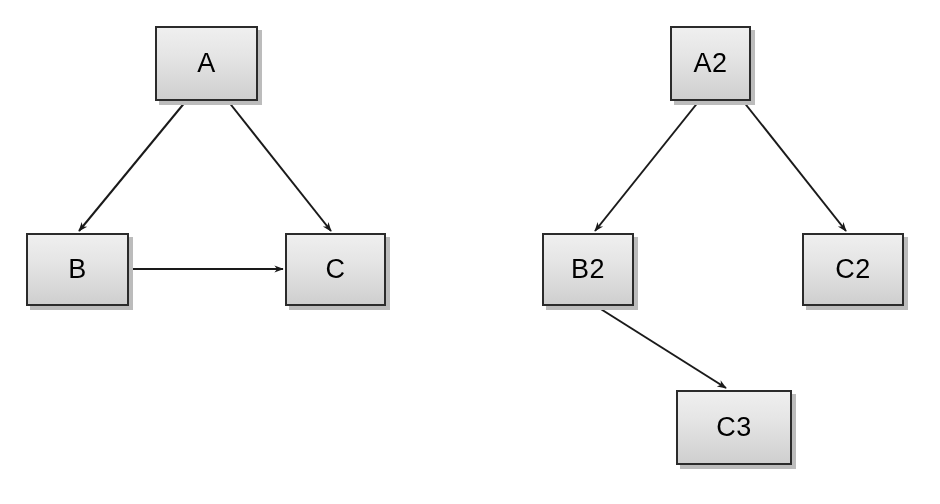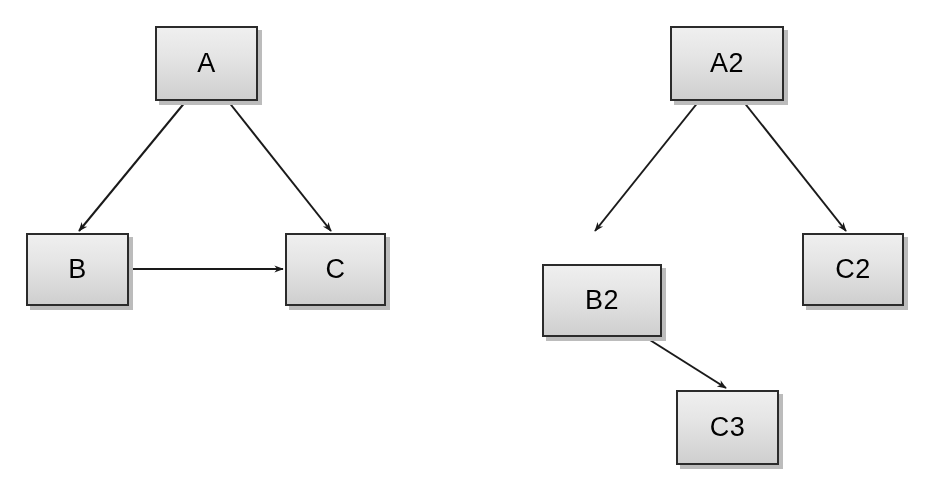--- a/index.html
+++ b/index.html
@@ -74,27 +74,27 @@
   <div id="node-layer">
       <div class="node" style="left: 155px; top: 26px; width: 103px; height: 75px;">
         <span class="node-label">A</span>
       </div>
       <div class="node" style="left: 26px; top: 233px; width: 103px; height: 73px;">
         <span class="node-label">B</span>
       </div>
       <div class="node" style="left: 285px; top: 233px; width: 101px; height: 73px;">
         <span class="node-label">C</span>
       </div>
-      <div class="node" style="left: 670px; top: 26px; width: 114px; height: 75px;">
+      <div class="node" style="left: 670px; top: 26px; width: 81px; height: 75px;">
         <span class="node-label">A2</span>
       </div>
-      <div class="node" style="left: 542px; top: 233px; width: 120px; height: 73px; margin-top: 31px;">
+      <div class="node" style="left: 542px; top: 233px; width: 92px; height: 73px;">
         <span class="node-label">B2</span>
       </div>
       <div class="node" style="left: 802px; top: 233px; width: 102px; height: 73px;">
         <span class="node-label">C2</span>
       </div>
-      <div class="node" style="left: 676px; top: 390px; width: 103px; height: 75px;">
+      <div class="node" style="left: 676px; top: 390px; width: 116px; height: 75px;">
         <span class="node-label">C3</span>
       </div>
     </div>
 
 </div>
 
 </body></html>

